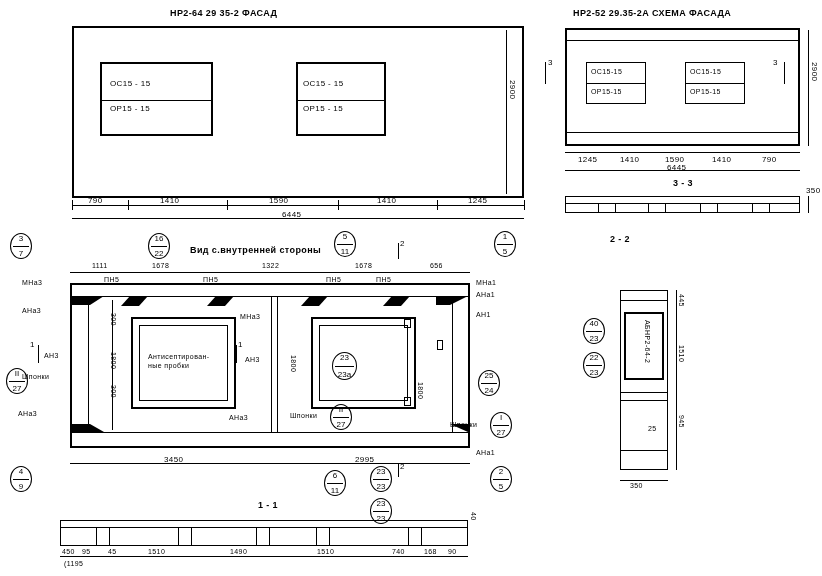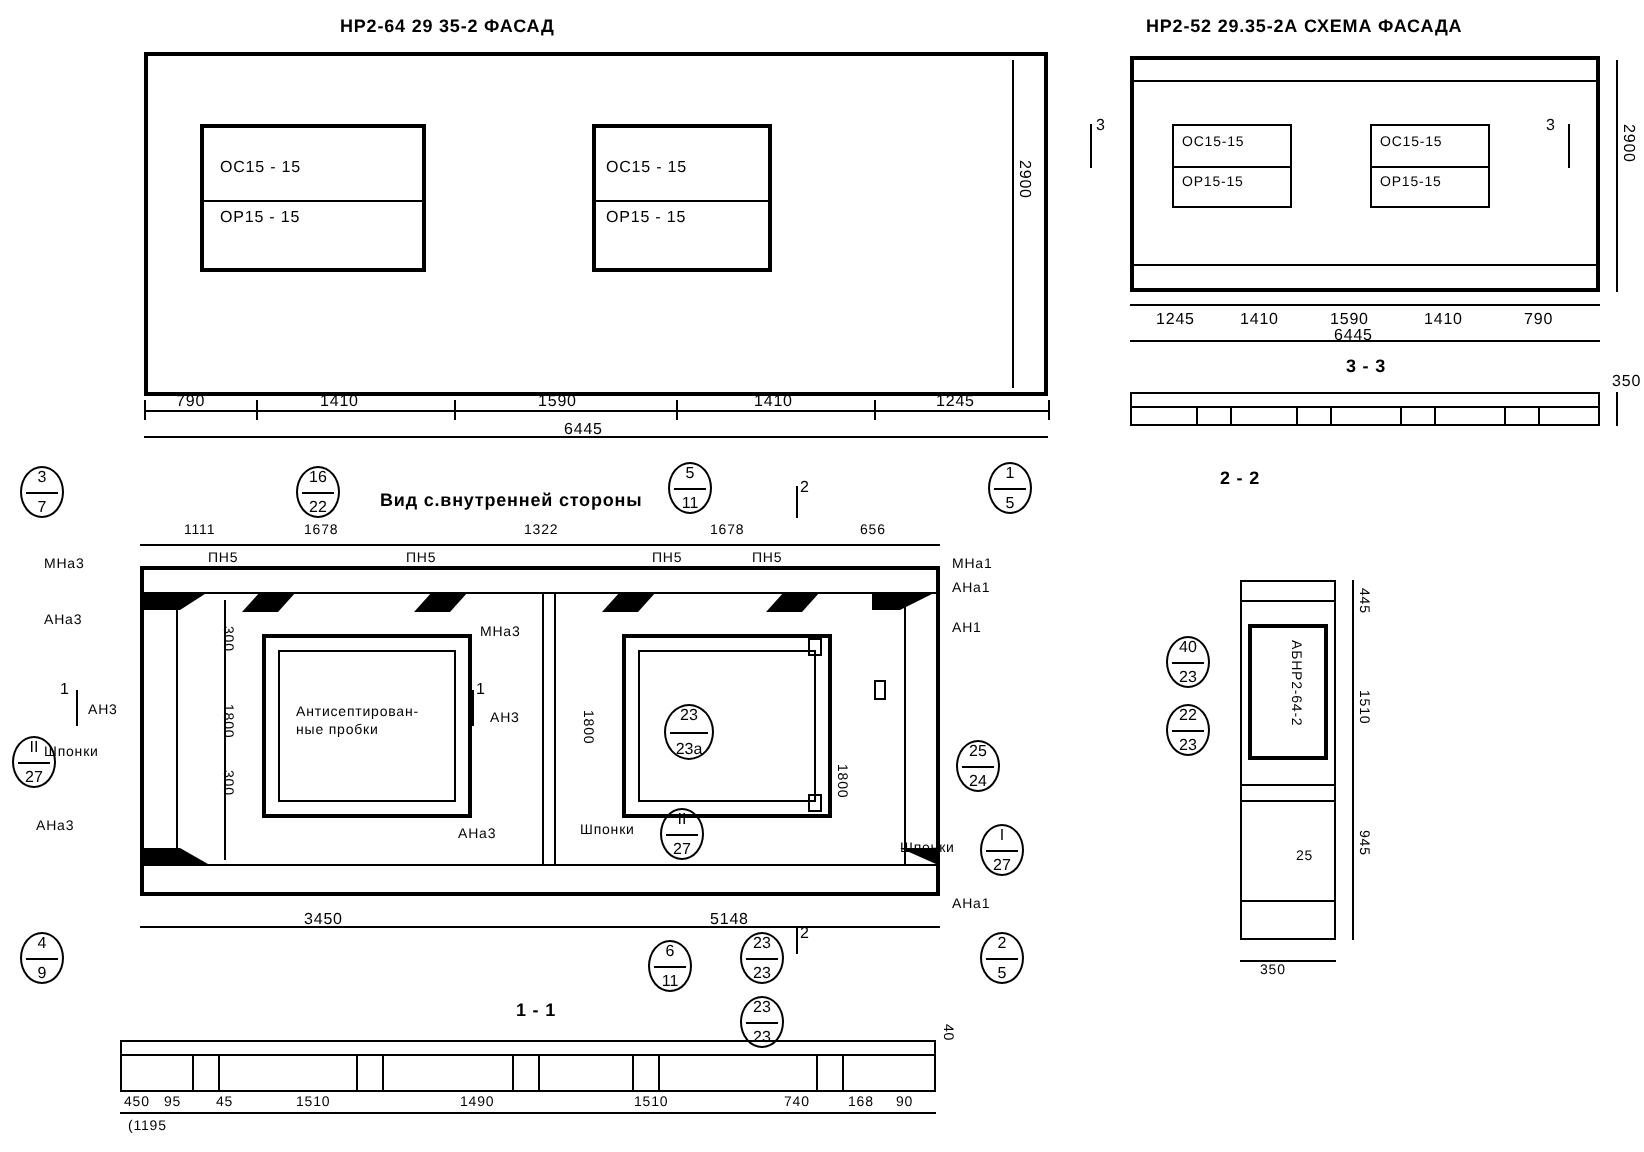--- a/index.html
+++ b/index.html
@@ -167,22 +167,22 @@
   <div class="t t7" style="left:148px;top:352px;line-height:9px;">Антисептирован-<br>ные пробки</div>
 
   <div class="ln v1" style="left:112px;top:300px;height:130px;"></div>
   <div class="t t7 vt" style="left:110px;top:313px;">300</div>
   <div class="t t7 vt" style="left:110px;top:352px;">1800</div>
   <div class="t t7 vt" style="left:110px;top:385px;">300</div>
   <div class="t t7 vt" style="left:290px;top:355px;">1800</div>
   <div class="t t7 vt" style="left:417px;top:382px;">1800</div>
 
   <div class="ln h1" style="left:70px;top:463px;width:400px;"></div>
-  <div class="t t8" style="left:152px;top:455px;">3450</div>
-  <div class="t t8" style="left:355px;top:455px;">5148</div>
+  <div class="t t8" style="left:164px;top:455px;">3450</div>
+  <div class="t t8" style="left:355px;top:455px;">2995</div>
 
   <div class="ln v1" style="left:38px;top:345px;height:18px;"></div>
   <div class="t t8" style="left:30px;top:340px;">1</div>
   <div class="ln v1" style="left:236px;top:345px;height:18px;"></div>
   <div class="t t8" style="left:238px;top:340px;">1</div>
   <div class="ln v1" style="left:398px;top:243px;height:16px;"></div>
   <div class="t t8" style="left:400px;top:239px;">2</div>
   <div class="ln v1" style="left:398px;top:463px;height:14px;"></div>
   <div class="t t8" style="left:400px;top:462px;">2</div>
 

